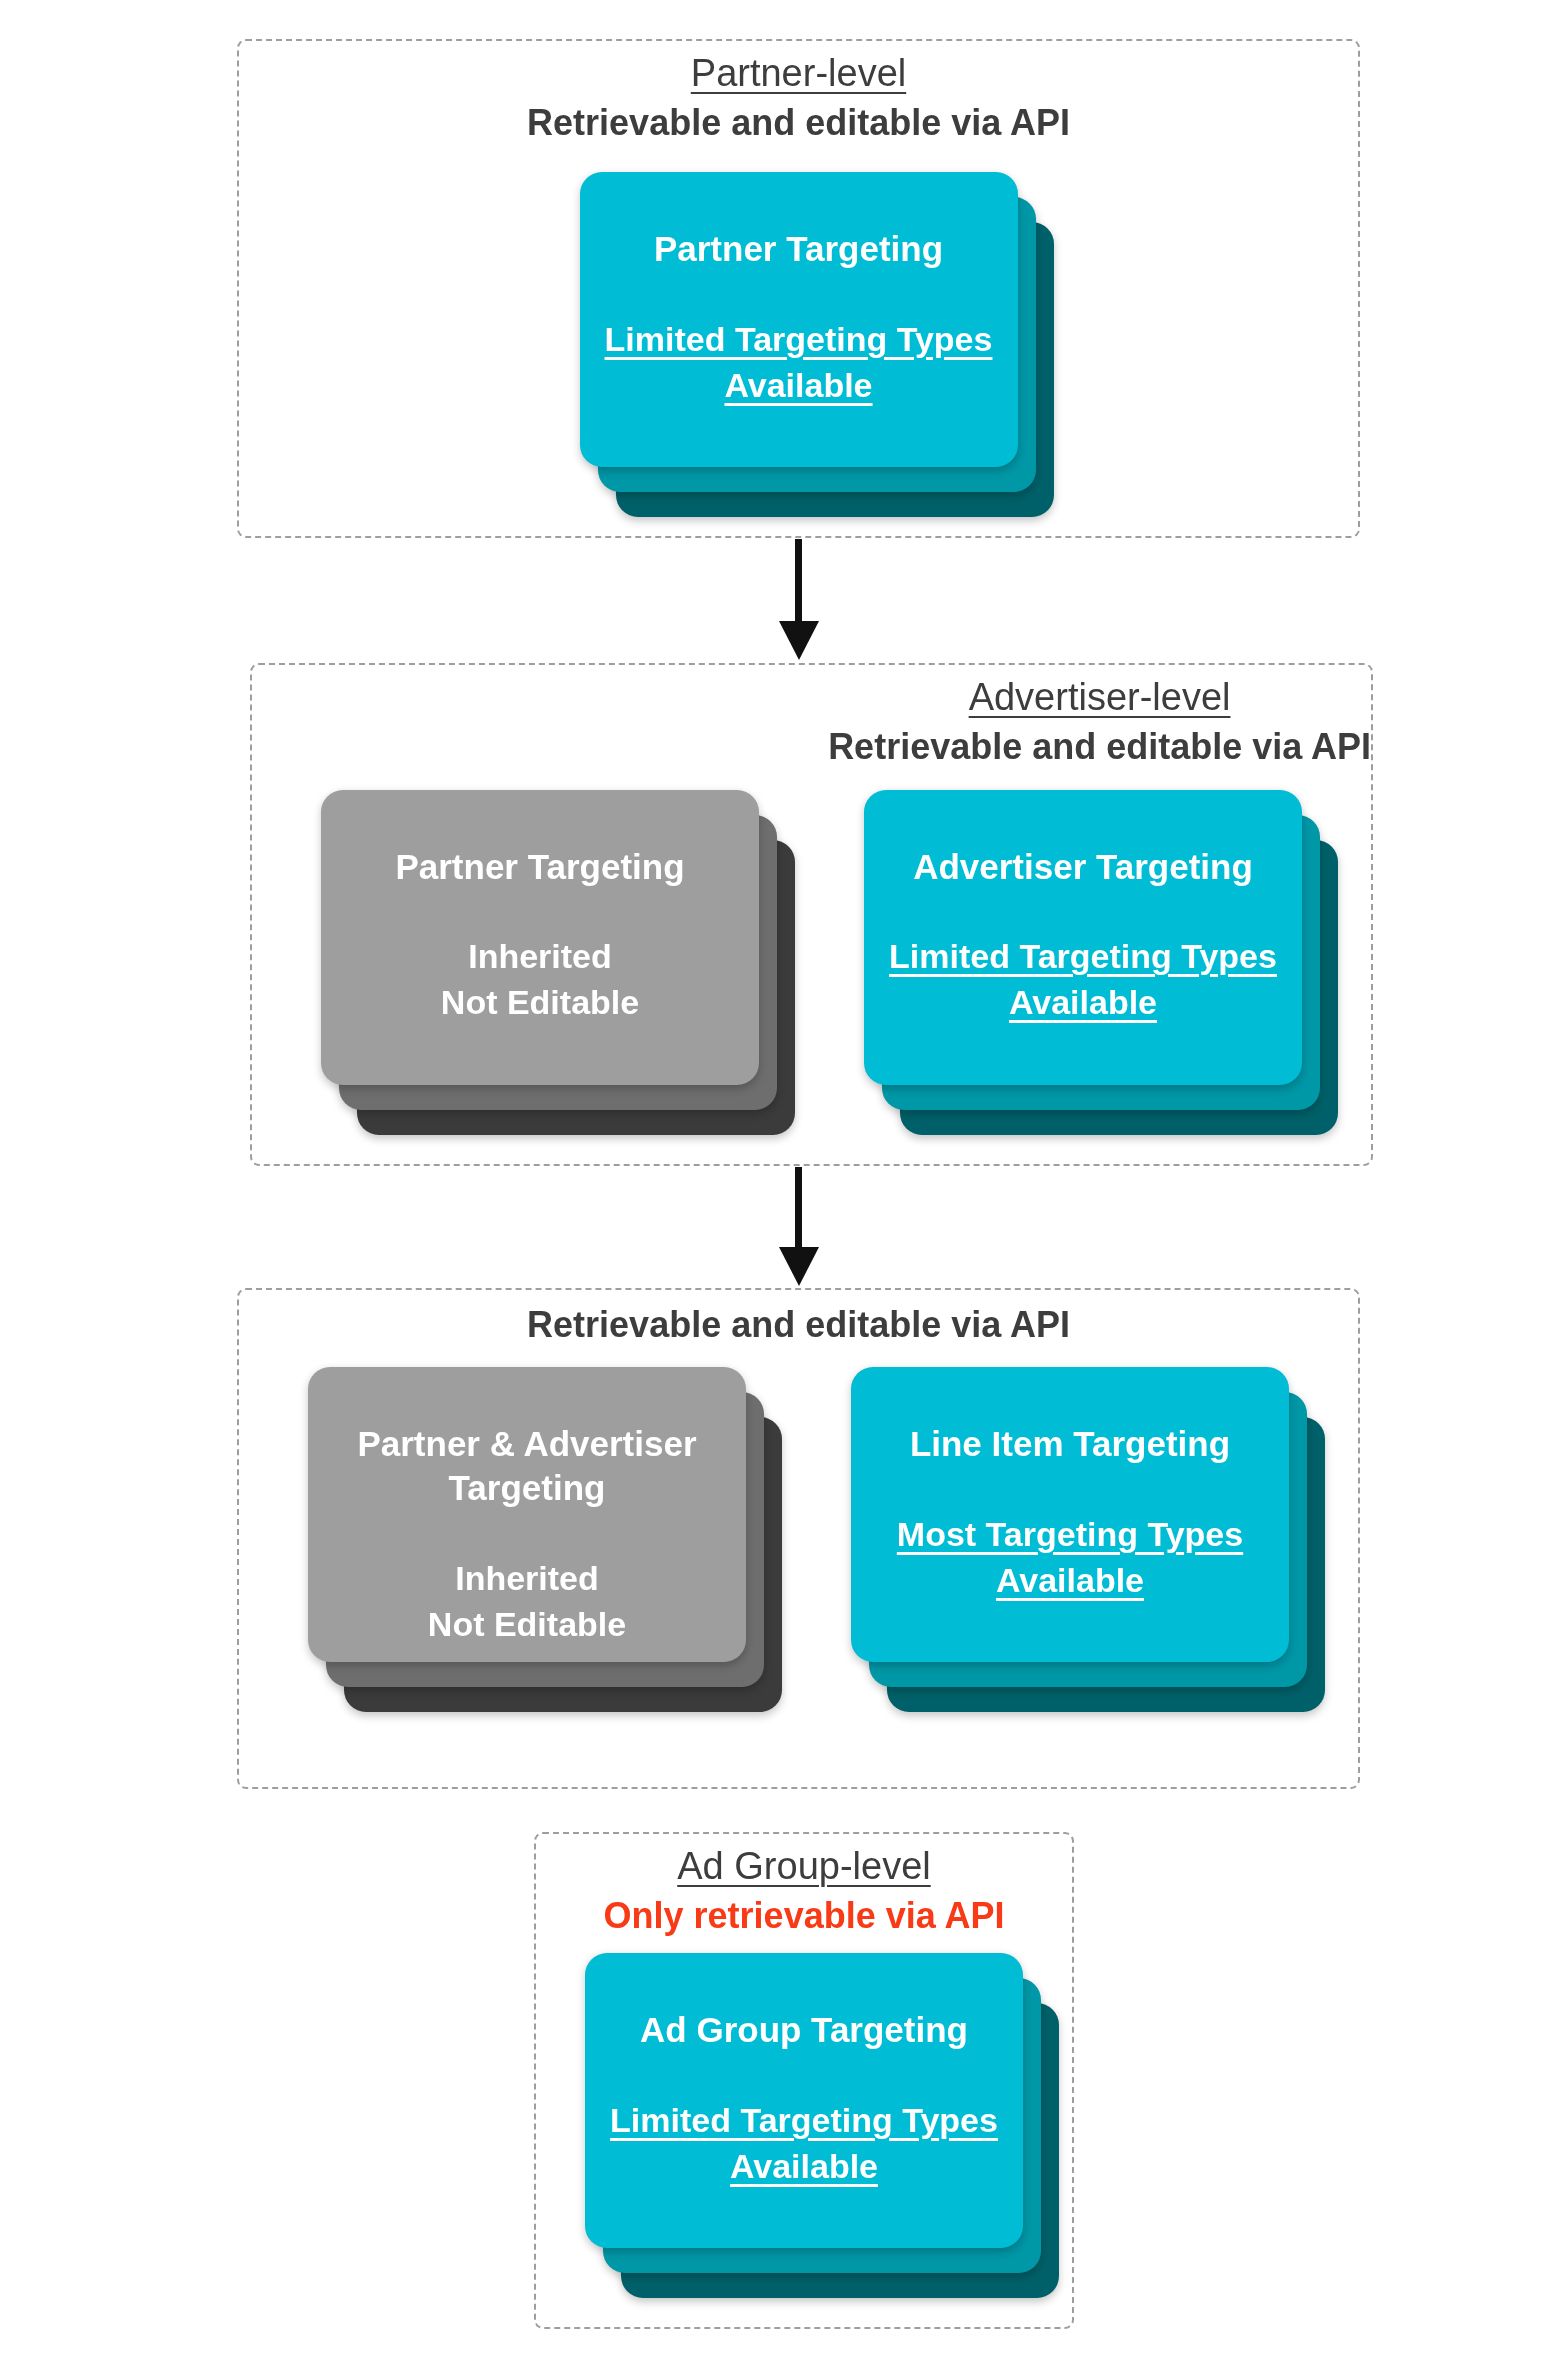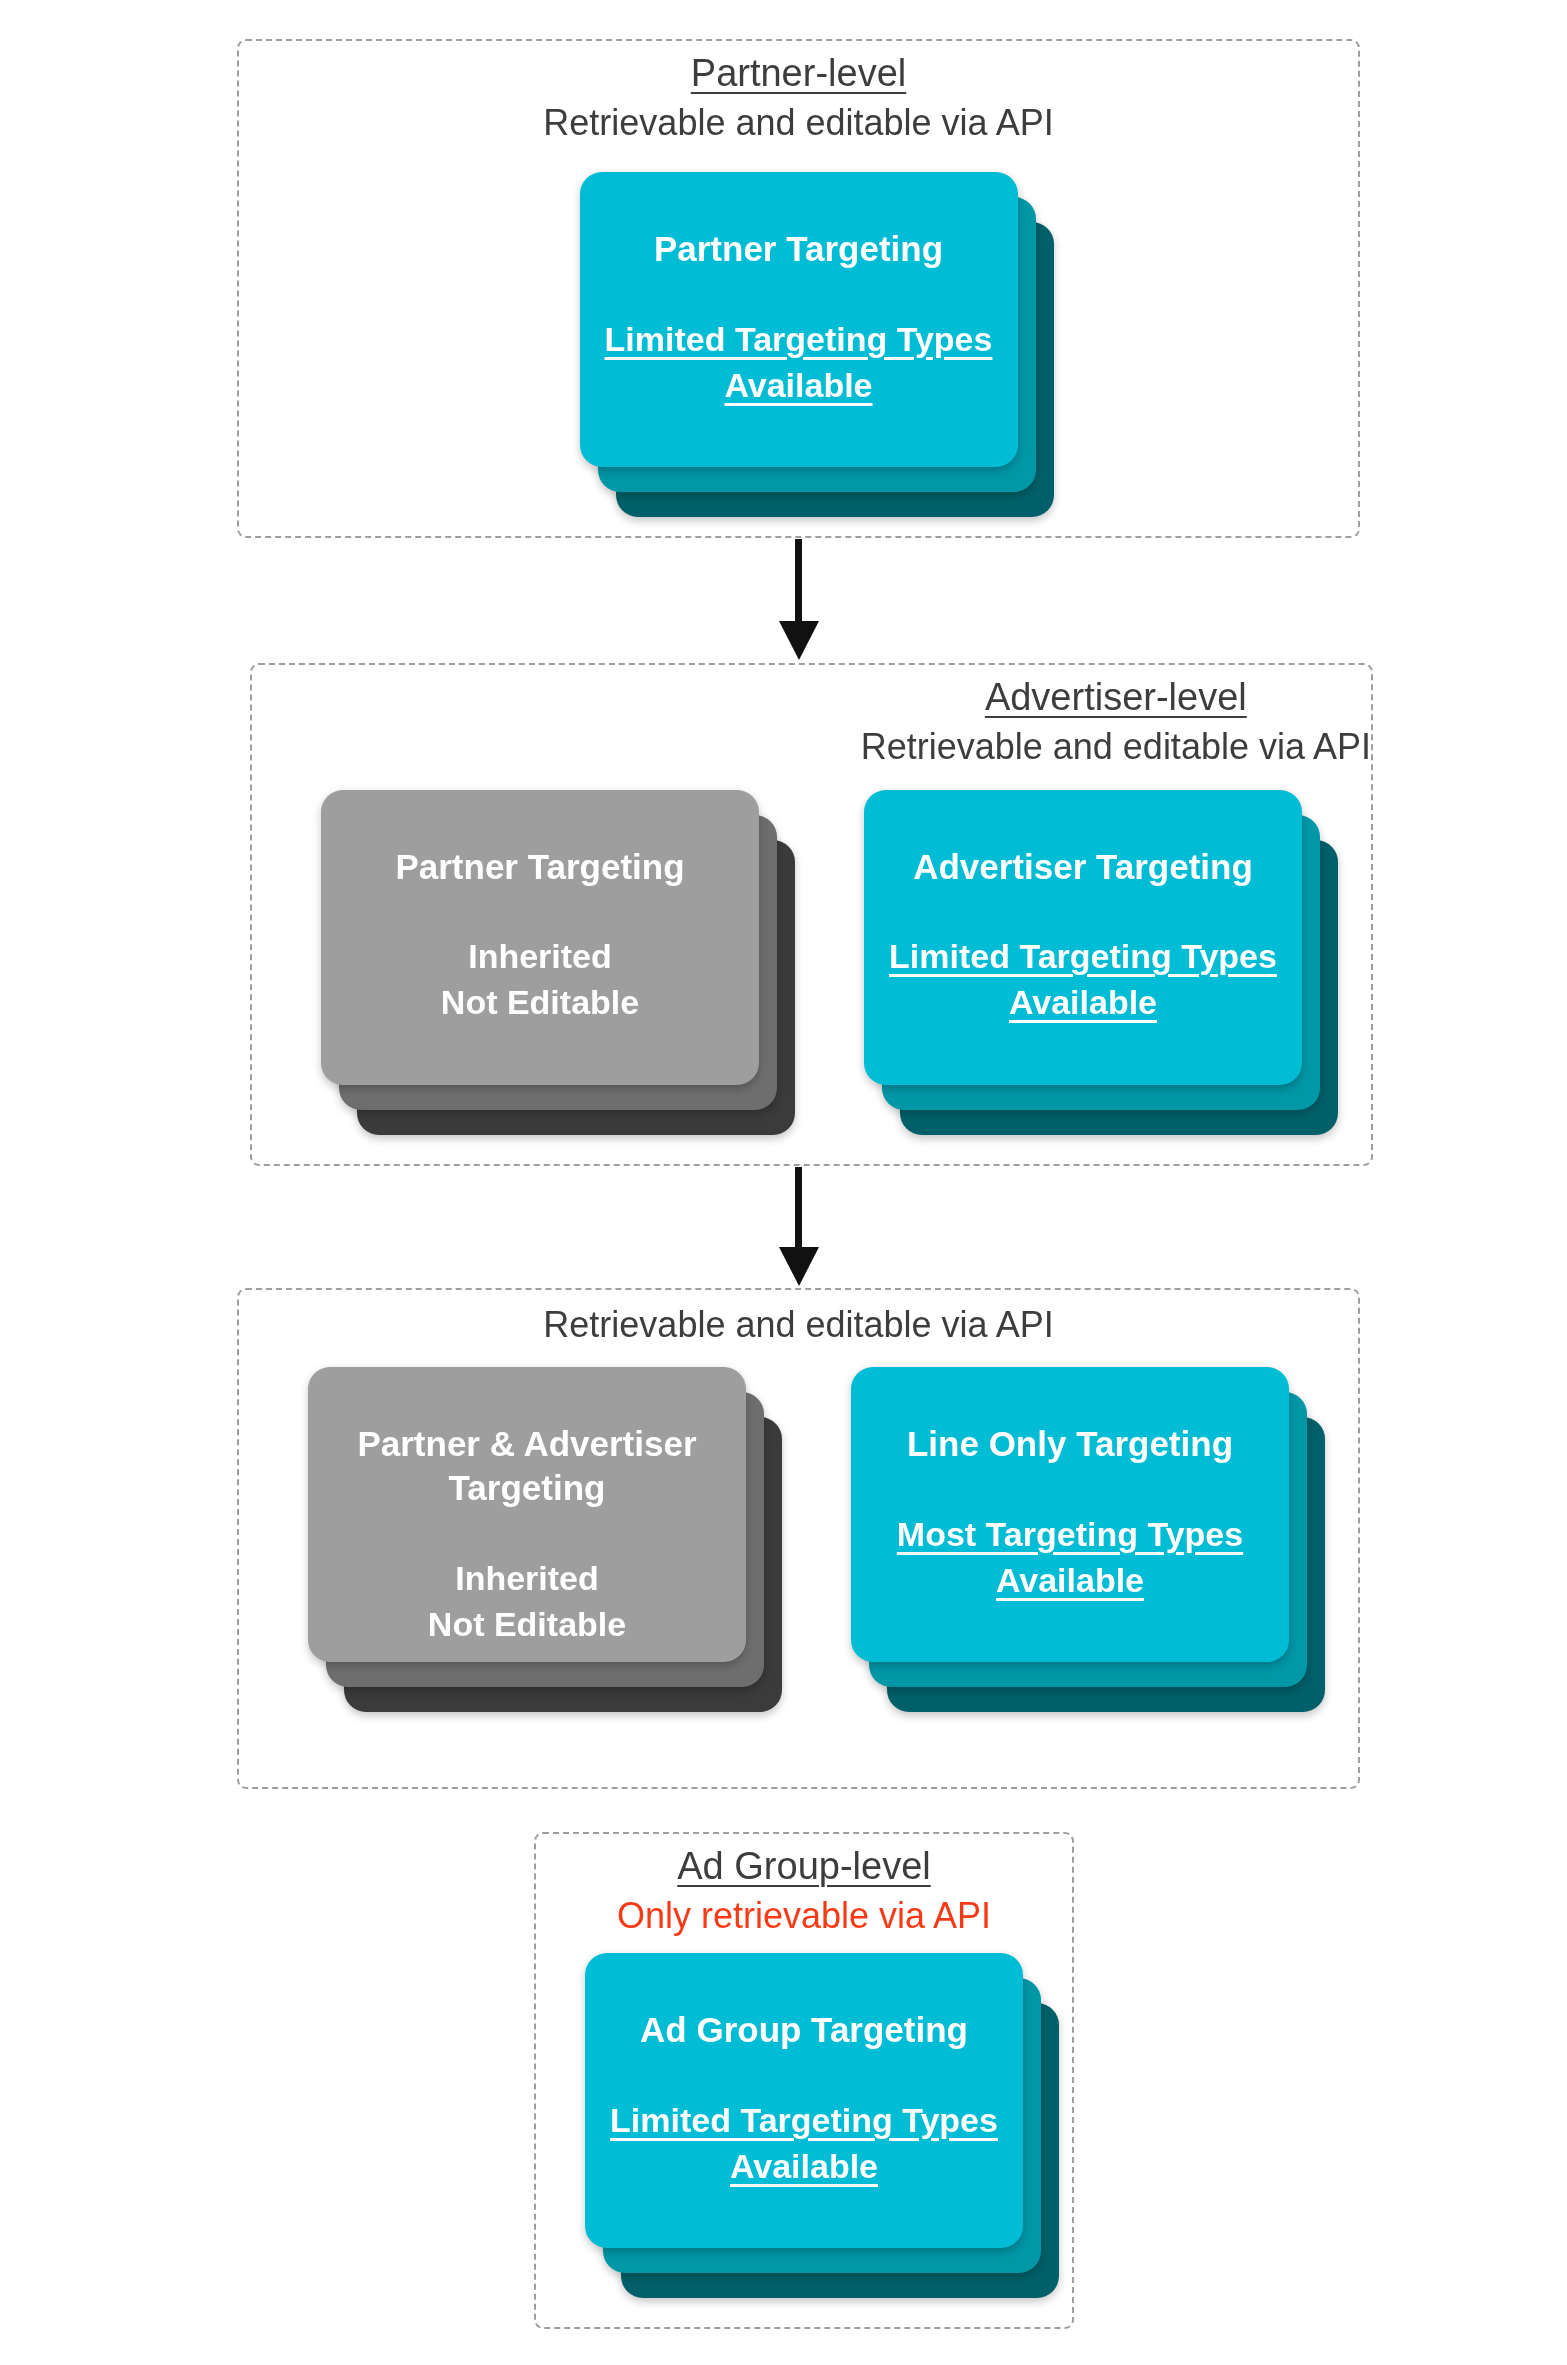--- a/index.html
+++ b/index.html
@@ -37,21 +37,21 @@
   .level-title {
     font-size: 38px;
     font-weight: 400;
     text-decoration: underline;
     text-decoration-thickness: 2.2px;
     text-underline-offset: 6.3px;
     line-height: 1.25;
   }
   .level-subtitle {
     font-size: 36px;
-    font-weight: 400;
+    font-weight: 700;
     line-height: 1.2;
     margin-top: 3.6px;
   }
   .level-subtitle.red {
     color: var(--alert-red, #f93a16);
   }
 
   
   .cards-row {
     display: flex;
@@ -213,21 +213,21 @@
           <div class="card-title">Partner &amp; Advertiser
 Targeting</div>
           <div class="card-sub">Inherited
 Not Editable</div>
         </div>
       </div>
       <div class="card-stack cyan">
         <div class="card-layer layer-back"></div>
         <div class="card-layer layer-mid"></div>
         <div class="card-layer card-front">
-          <div class="card-title">Line Only Targeting</div>
+          <div class="card-title">Line Item Targeting</div>
           <div class="card-sub underlined">Most Targeting Types
 Available</div>
         </div>
       </div>
     </div>
   </section>
 
   <section class="level-box" id="section-3">
     <div class="level-header">
       <div class="level-title">Ad Group-level</div>

